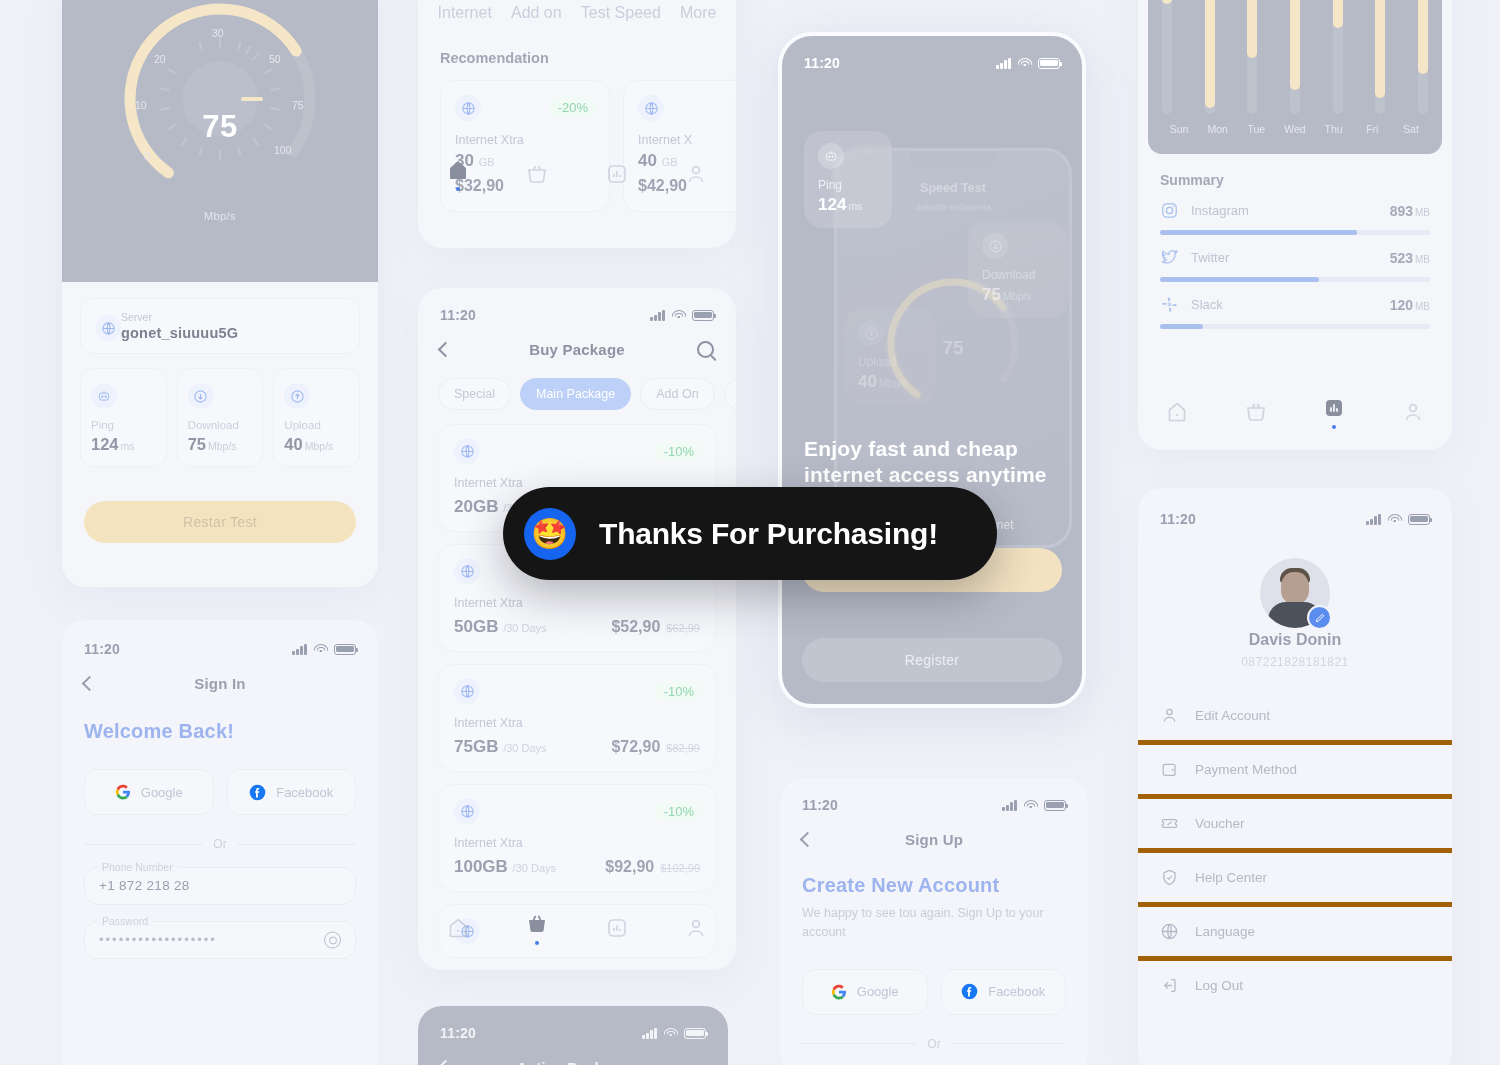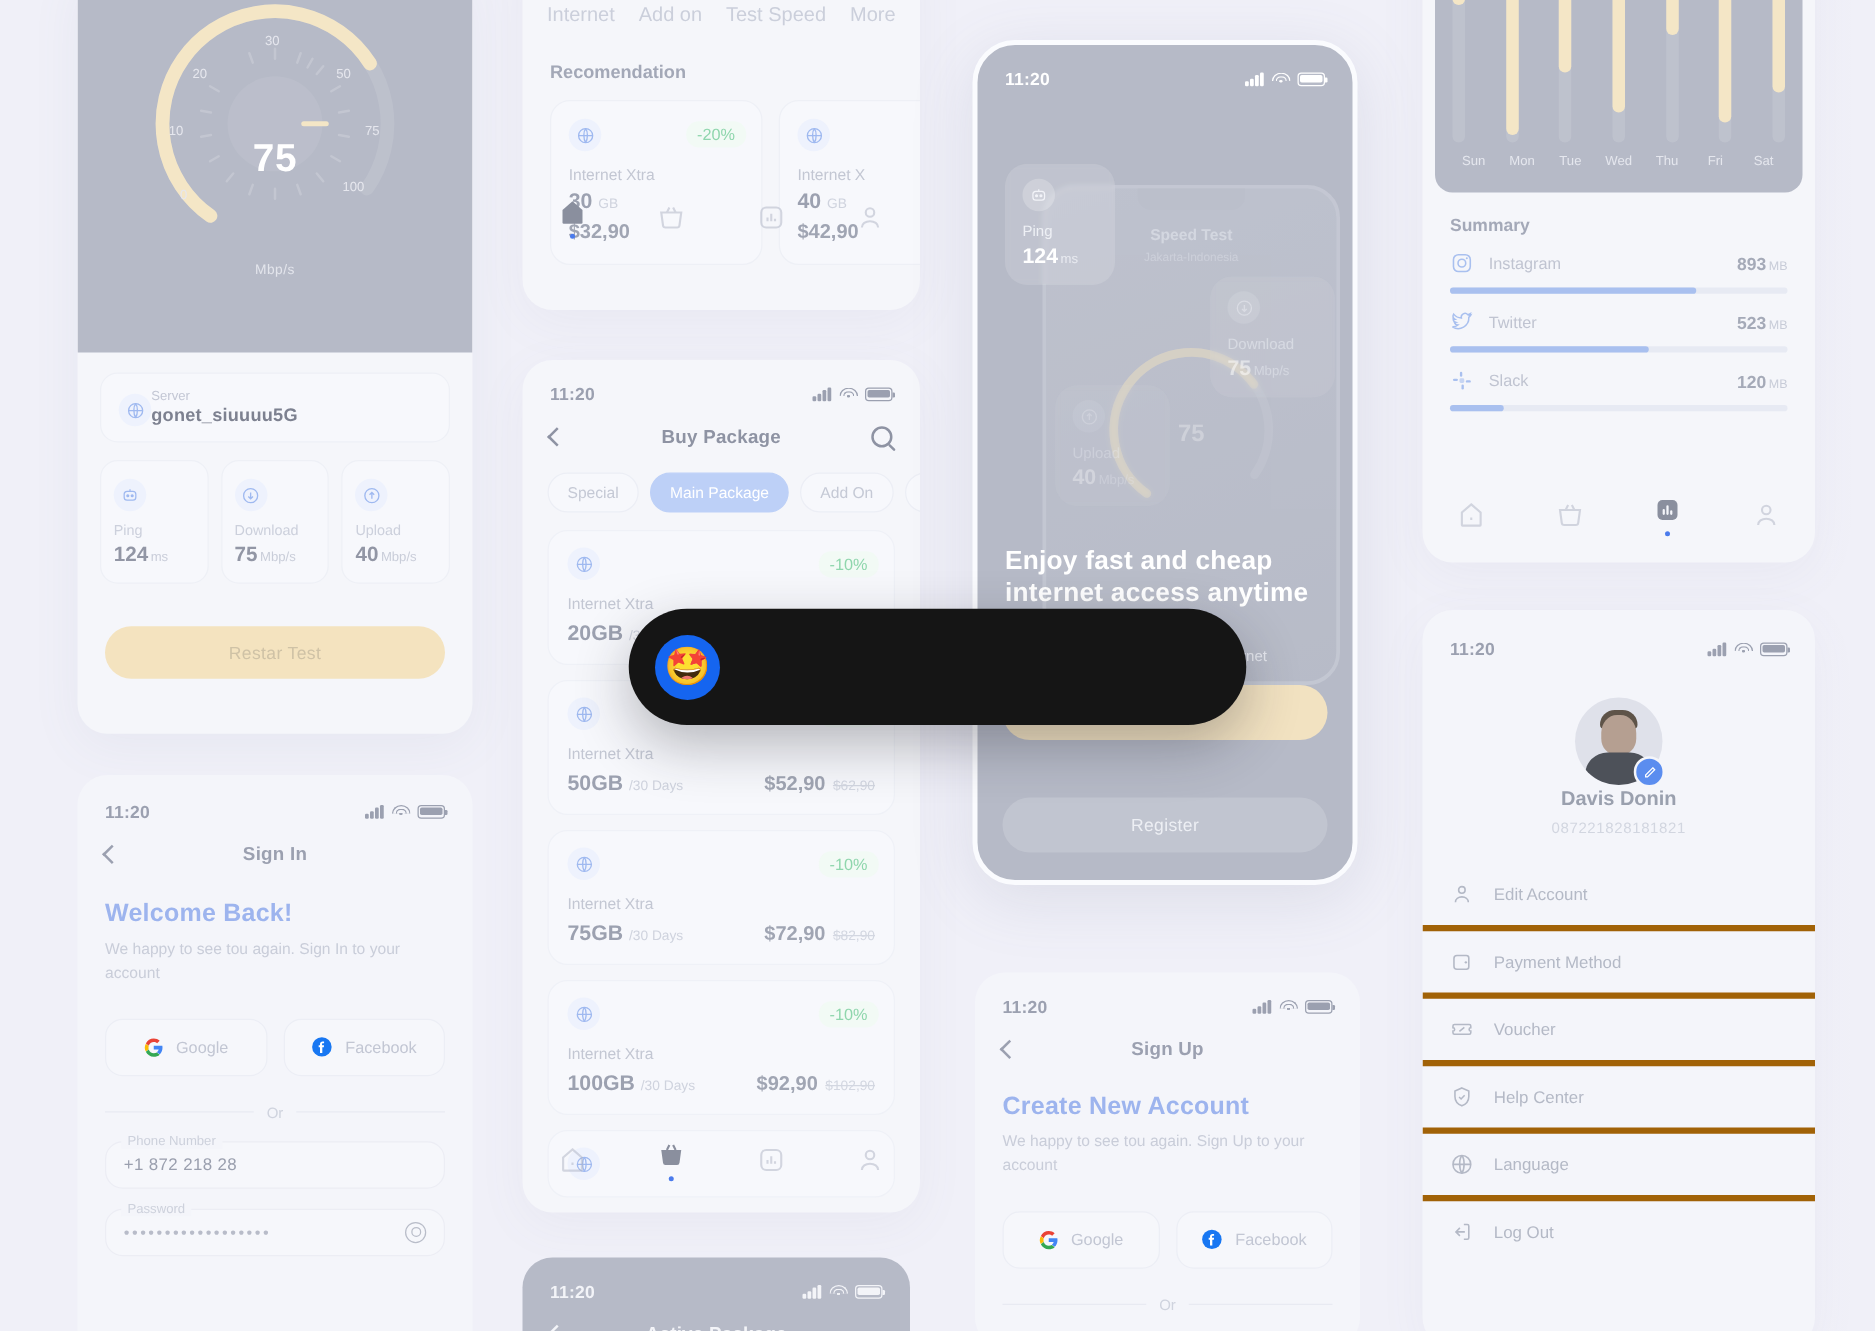--- a/index.html
+++ b/index.html
@@ -327,21 +327,20 @@
             <i></i>
           </div>
       </div>
     </div>
     <div class="navbar">
       <div class="chev"></div>
       <div class="nav-title">Sign In</div>
     </div>
     <div style="padding:16px 22px 0">
       <div class="h-blue">Welcome Back!</div>
-      <div class="sub">We happy to see tou again. Sign In to your account</div>
       <div class="social-row">
         <div class="social">
           <svg width="16" height="16" viewBox="0 0 24 24">
             <path fill="#EA4335" d="M12 5.4c1.6 0 3 .6 4.1 1.6l3-3C17.2 2.2 14.8 1.2 12 1.2 7.8 1.2 4.2 3.6 2.5 7.1l3.5 2.7C6.8 7.2 9.2 5.4 12 5.4z"></path>
             <path fill="#4285F4" d="M22.5 12.2c0-.8-.1-1.5-.2-2.2H12v4.3h5.9c-.3 1.4-1 2.5-2.2 3.3l3.4 2.6c2-1.8 3.4-4.6 3.4-8z"></path>
             <path fill="#FBBC05" d="M6 14.2c-.2-.6-.3-1.3-.3-2s.1-1.4.3-2L2.5 7.5C1.7 9 1.2 10.7 1.2 12.2s.5 3.2 1.3 4.7L6 14.2z"></path>
             <path fill="#34A853" d="M12 23.2c2.9 0 5.3-1 7.1-2.6l-3.4-2.6c-1 .6-2.2 1-3.7 1-2.8 0-5.2-1.9-6-4.5l-3.5 2.7C4.2 20.7 7.8 23.2 12 23.2z"></path>
           </svg>
           <span>Google</span>
         </div>
@@ -921,16 +920,17 @@
           <path d="M14 4.5h3.5A1.5 1.5 0 0 1 19 6v12a1.5 1.5 0 0 1-1.5 1.5H14"></path>
             <path d="M10 8l-4 4 4 4M6 12h9"></path>
           </svg>
         <span>Log Out</span>
       </div>
     </div>
   </div>
 
   <div id="toast">
     <div class="toast-emoji">🤩</div>
+    <div class="toast-text">Thanks For Purchasing!</div>
   </div>
 
   <div class="fade-r"></div>
 </div>
 
 </body></html>

